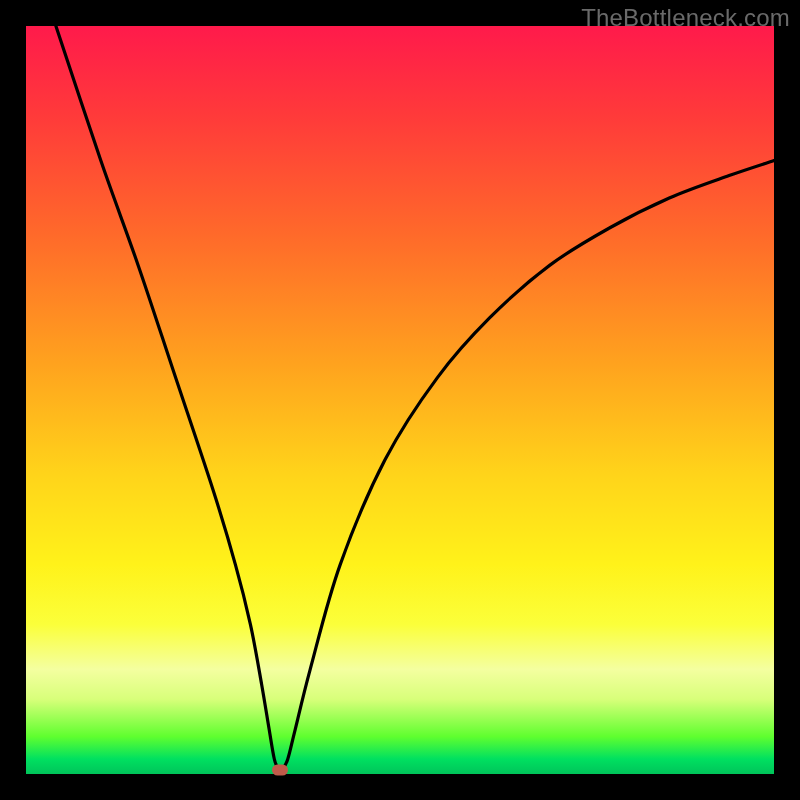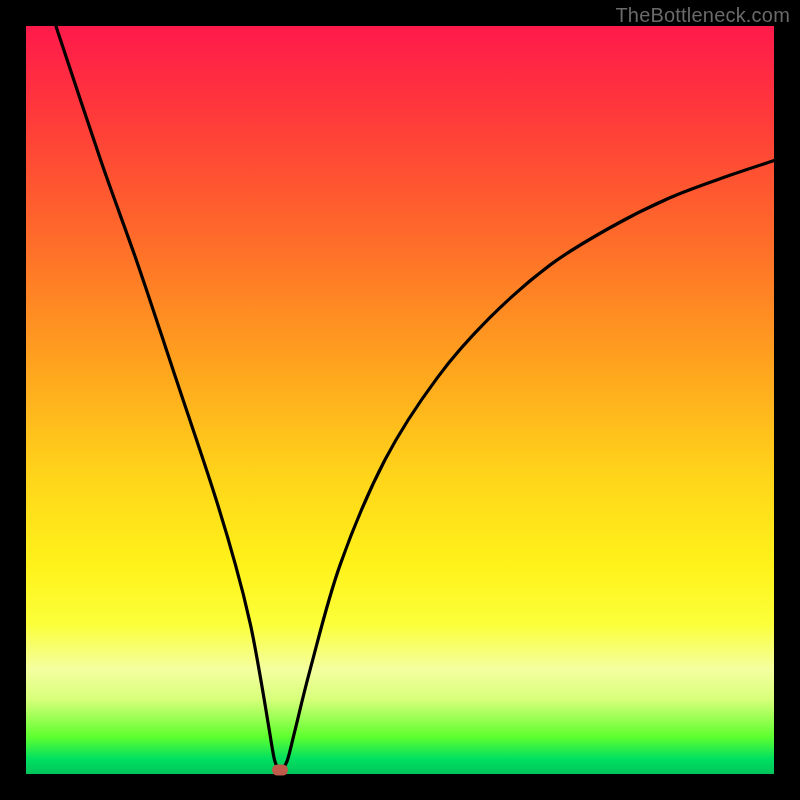--- a/index.html
+++ b/index.html
@@ -31,21 +31,21 @@
       #5fff2f 95%,
       #00e060 98%,
       #00c45a 100%
     );
   }
   .watermark {
     position: absolute;
     top: 4px;
     right: 10px;
     font-family: Arial, Helvetica, sans-serif;
-    font-size: 20px;
+    font-size: 24px;
     color: #6a6a6a;
     letter-spacing: 0.2px;
     user-select: none;
   }
   svg.curve {
     position: absolute;
     left: 0; top: 0;
     width: 100%;
     height: 100%;
     overflow: visible;

